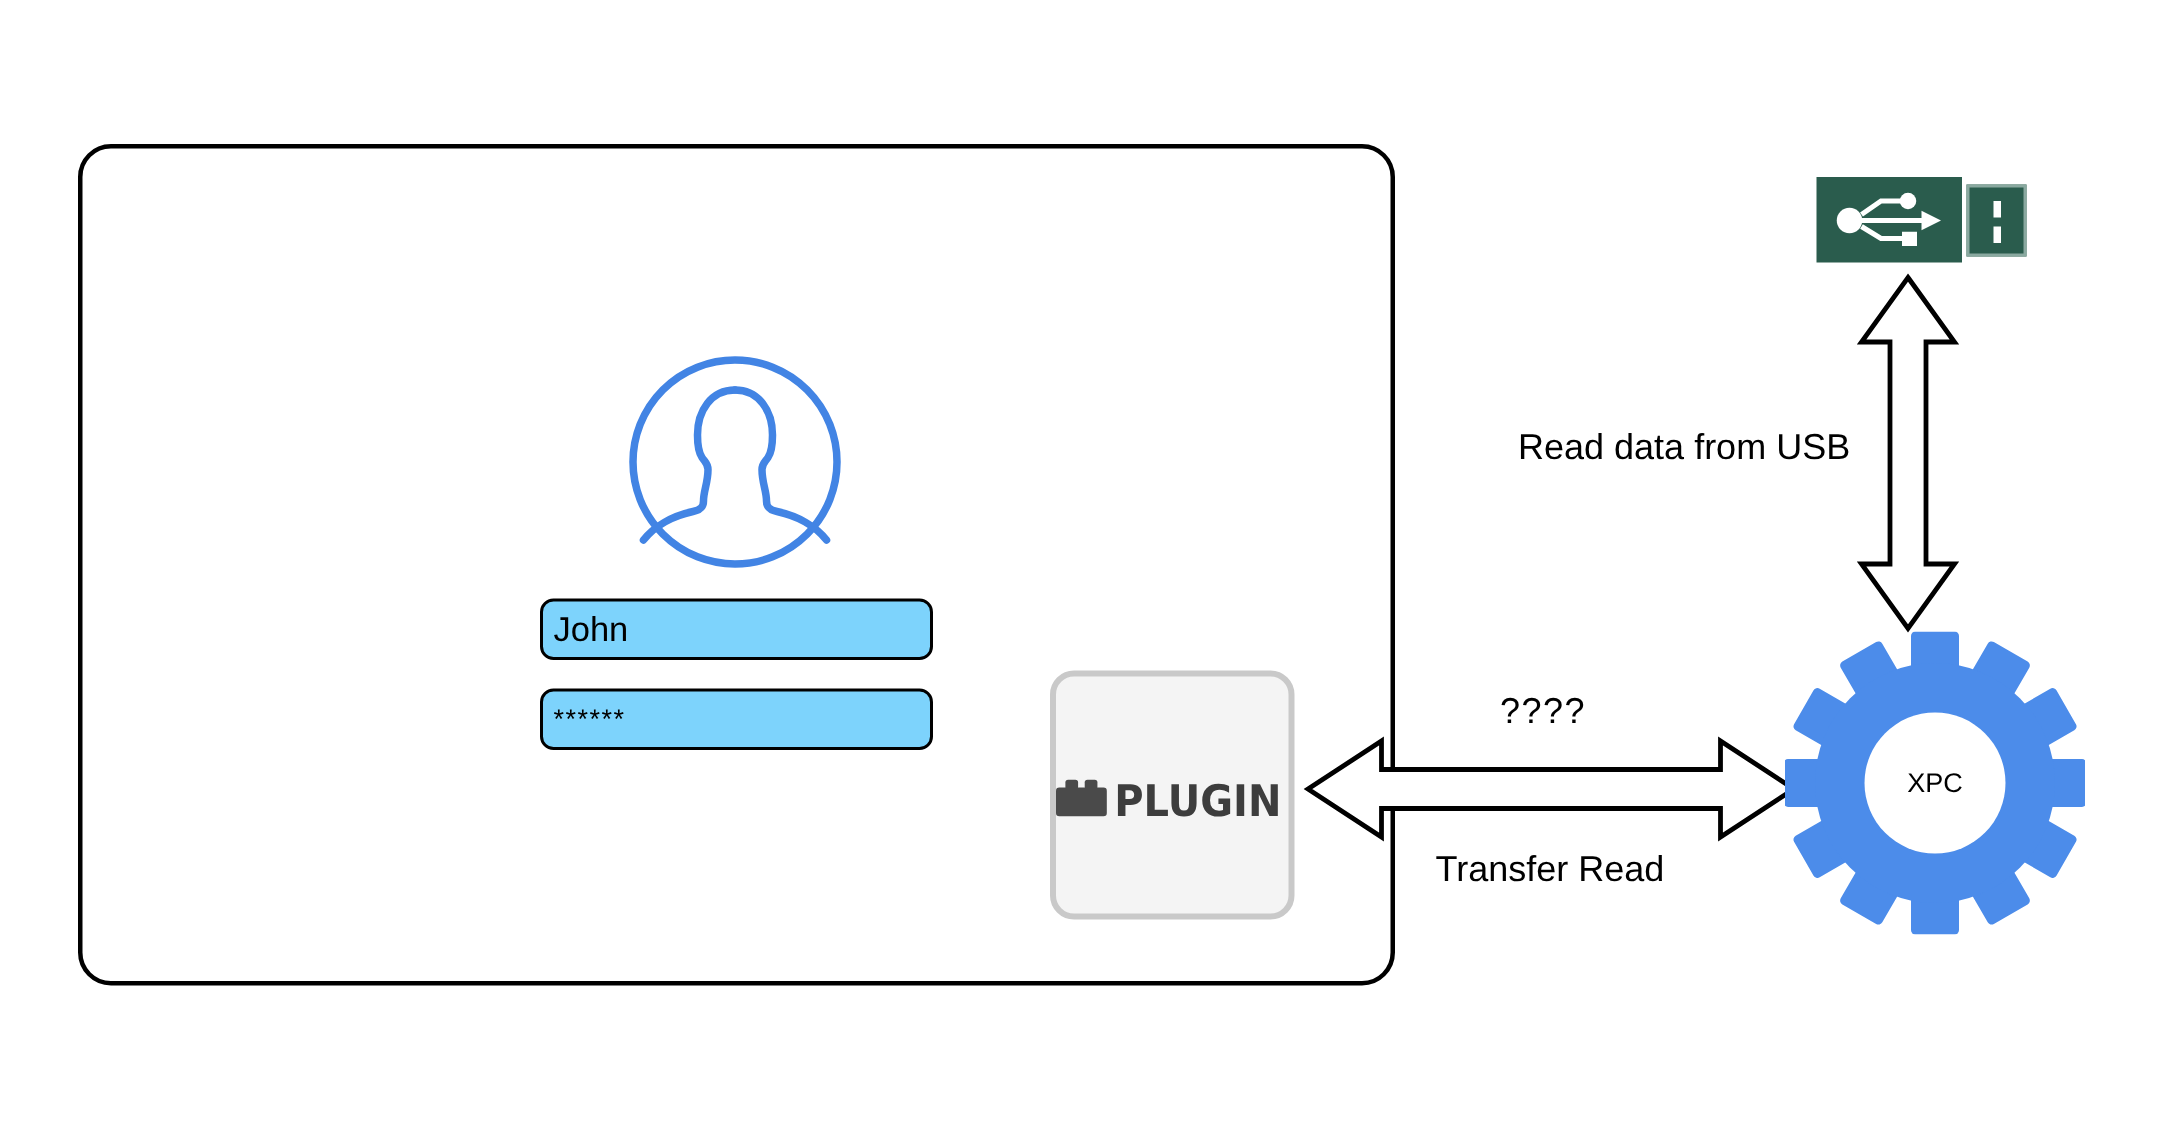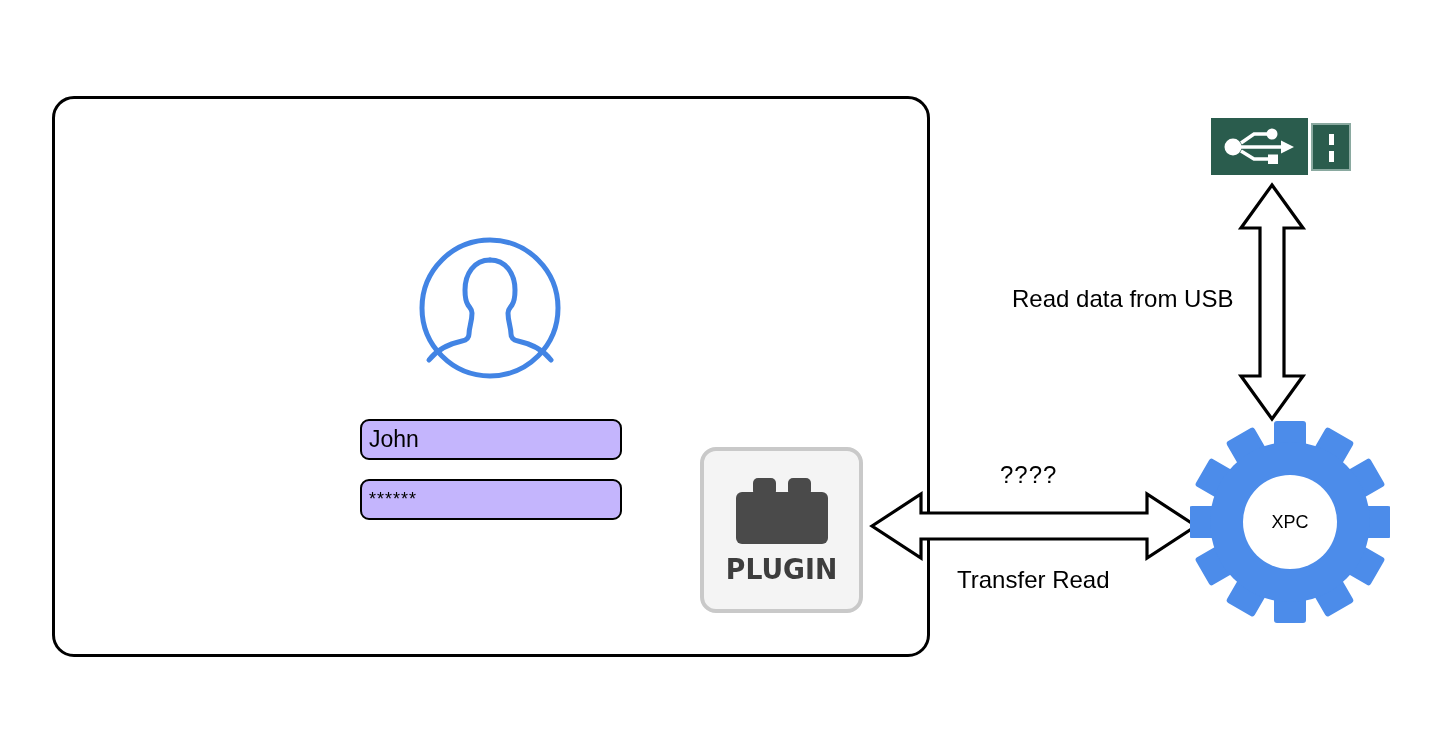--- a/index.html
+++ b/index.html
@@ -40,28 +40,27 @@
     width: 144px;
     height: 144px;
   }
 
   
   .text-field {
     position: absolute;
     box-sizing: border-box;
     border: 2px solid #000000;
     border-radius: 9px;
-    background: #c4b5fd;
+    background: #7dd3fc;
     display: flex;
     align-items: center;
     padding-left: 7px;
     font-family: "Liberation Sans", sans-serif;
     color: #000000;
     outline: none;
-    margin-top: 20px;
   }
   #username-field {
     left: 360px;
     top: 399px;
     width: 262px;
     height: 41px;
     font-size: 23px;
   }
   #password-field {
     left: 360px;
@@ -77,21 +76,21 @@
     position: absolute;
     left: 700px;
     top: 447px;
     width: 163px;
     height: 166px;
     box-sizing: border-box;
     border: 4px solid #c9c9c9;
     border-radius: 16px;
     background: #f4f4f4;
     display: flex;
-    flex-direction: column;
+    flex-direction: row;
     align-items: center;
     justify-content: center;
   }
   #plugin-brick {
     width: 92px;
     height: 66px;
     margin-top: 4px;
   }
   #plugin-label {
     font-family: "DejaVu Sans", sans-serif;

